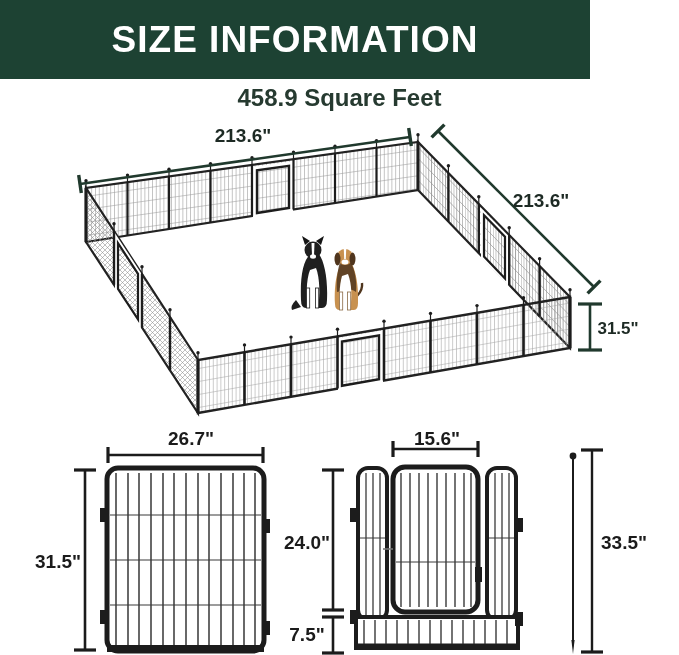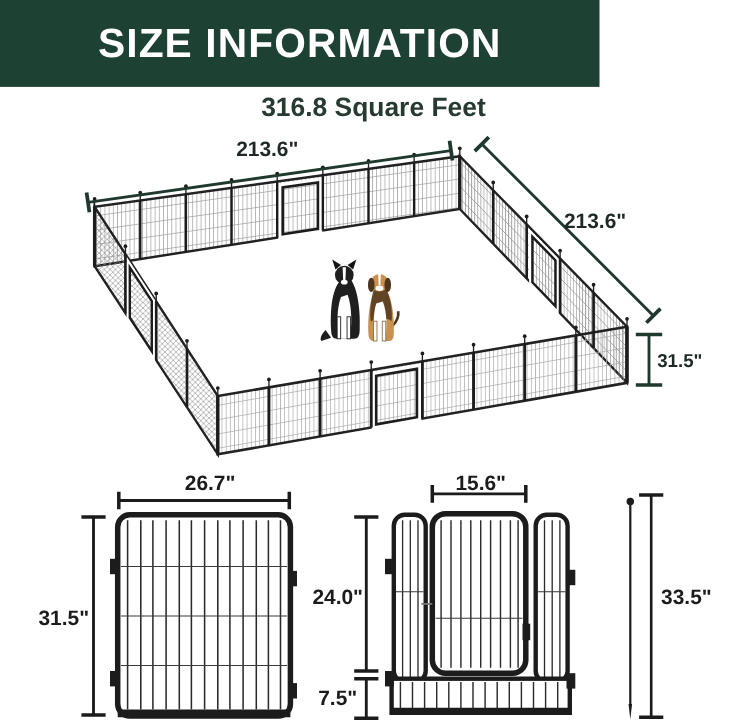--- a/index.html
+++ b/index.html
@@ -1,18 +1,18 @@
 <!DOCTYPE html>
 <html><head>
 <meta charset="utf-8">
 <style>
   html,body{margin:0;padding:0;background:#ffffff;}
   .canvas{position:relative;width:679px;height:655px;background:#ffffff;overflow:hidden;
           font-family:"Liberation Sans",sans-serif;}
-  .header{position:absolute;top:0;left:0;width:545px;height:79px;background:#1d4233;
+  .header{position:absolute;top:0;left:0;width:590px;height:79px;background:#1d4233;
           display:flex;align-items:center;justify-content:center;}
   .header h1{margin:0;color:#ffffff;font-size:37px;font-weight:800;letter-spacing:1px;}
   .subtitle{position:absolute;top:84px;left:0;width:679px;text-align:center;
             color:#263a30;font-size:24px;font-weight:bold;}
   svg{position:absolute;left:0;}
   #pen-svg{top:112px;}
   #diagram-svg{top:425px;}
   text{font-family:"Liberation Sans",sans-serif;font-weight:bold;}
   .dim-txt{fill:#1d2a24;font-size:19px;}
   .dim-txt-sm{fill:#1d2a24;font-size:17px;}
@@ -20,21 +20,21 @@
 </style>
 </head>
 <body>
 
 <div class="canvas">
 
   <div class="header">
     <h1>SIZE INFORMATION</h1>
   </div>
 
-  <div class="subtitle">316.8 Square Feet</div>
+  <div class="subtitle">458.9 Square Feet</div>
 
   <svg id="pen-svg" width="679" height="313" viewBox="0 112 679 313">
     <defs>
       <pattern id="meshB" width="3.8" height="13" patternUnits="userSpaceOnUse" patternTransform="skewY(-8)">
         <path d="M0.4 0V13" stroke="#9a9a9a" stroke-width="0.65"></path>
         <path d="M0 0.4H3.8" stroke="#9a9a9a" stroke-width="0.6"></path>
       </pattern>
       <pattern id="meshF" width="3.8" height="13" patternUnits="userSpaceOnUse" patternTransform="skewY(-10)">
         <path d="M0.4 0V13" stroke="#a6a6a6" stroke-width="0.65"></path>
         <path d="M0 0.4H3.8" stroke="#a6a6a6" stroke-width="0.6"></path>

